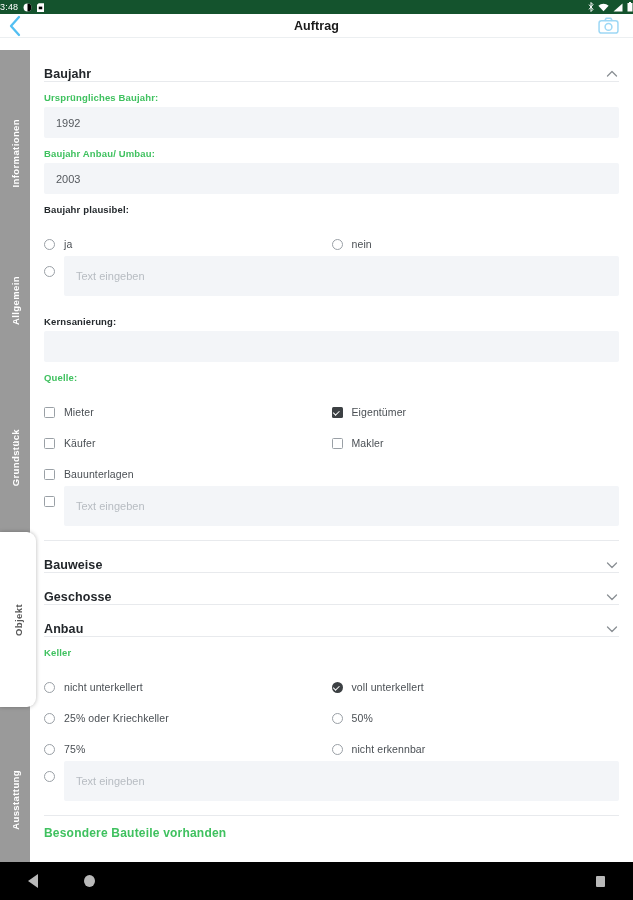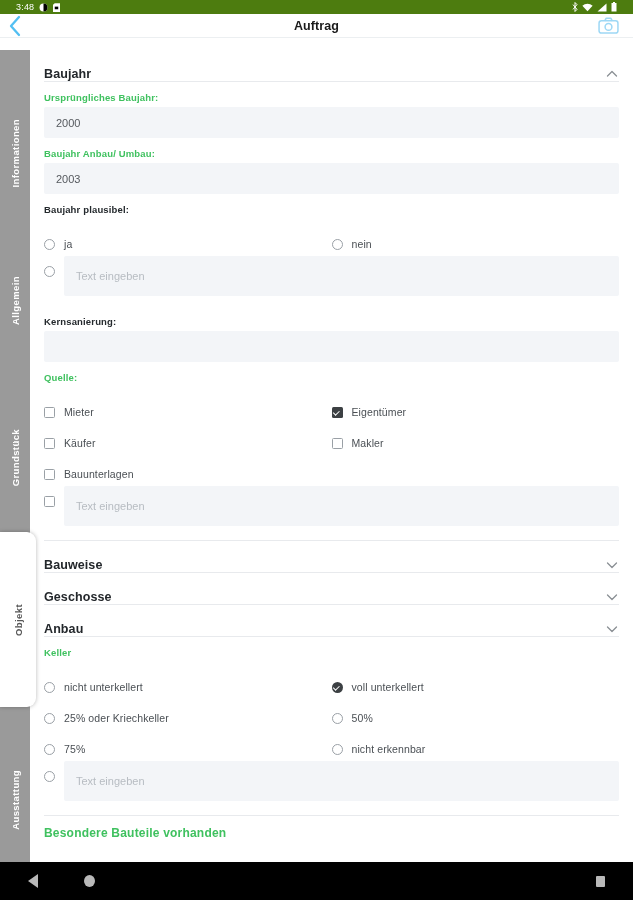--- a/index.html
+++ b/index.html
@@ -7,23 +7,23 @@
     width: 633px; height: 900px;
     background: #ffffff;
     font-family: "Liberation Sans", sans-serif;
     overflow: hidden;
   }
   .device { position: relative; width: 633px; height: 900px; background:#fff; overflow:hidden; }
 
   
   .statusbar {
     position:absolute; top:0; left:0; width:633px; height:14px;
-    background:#4d7c0f; color:#fff;
+    background:#14532d; color:#fff;
     display:flex; align-items:center; justify-content:space-between;
-    padding:0 16px;
+    padding:0 0;
   }
   .sb-left { display:flex; align-items:center; gap:5px; }
   .sb-right { display:flex; align-items:center; gap:4px; }
   .sb-time { font-size:9px; line-height:9px; color:#fff; letter-spacing:.2px; }
   .sb-ic { display:block; }
 
   
   .appbar {
     position:absolute; top:14px; left:0; width:633px; height:24px;
     background:#fff; display:flex; align-items:center;
@@ -242,21 +242,21 @@
       <div class="section-head">
         <span class="st">Baujahr</span>
         <svg class="chev" viewBox="0 0 14 14">
             <path d="M2.5 9 L7 4.5 L11.5 9" stroke="#8a8f94" stroke-width="1.3" fill="none" stroke-linecap="round" stroke-linejoin="round"></path>
           </svg>
       </div>
 
       <div class="field-block">
         <span class="lbl-green">Ursprüngliches Baujahr:</span>
         <div class="textfield">
-          <span>2000</span>
+          <span>1992</span>
         </div>
       </div>
 
       <div class="field-block">
         <span class="lbl-green">Baujahr Anbau/ Umbau:</span>
         <div class="textfield">
           <span>2003</span>
         </div>
       </div>
 

